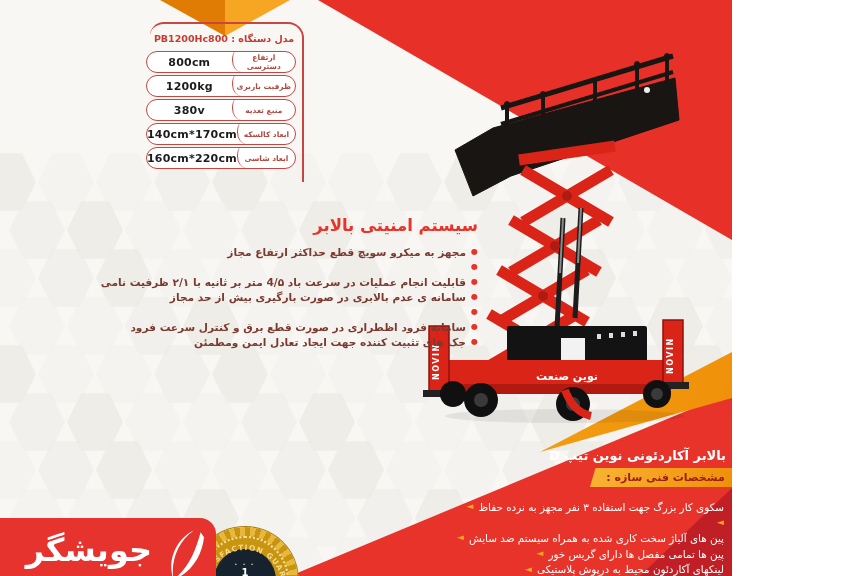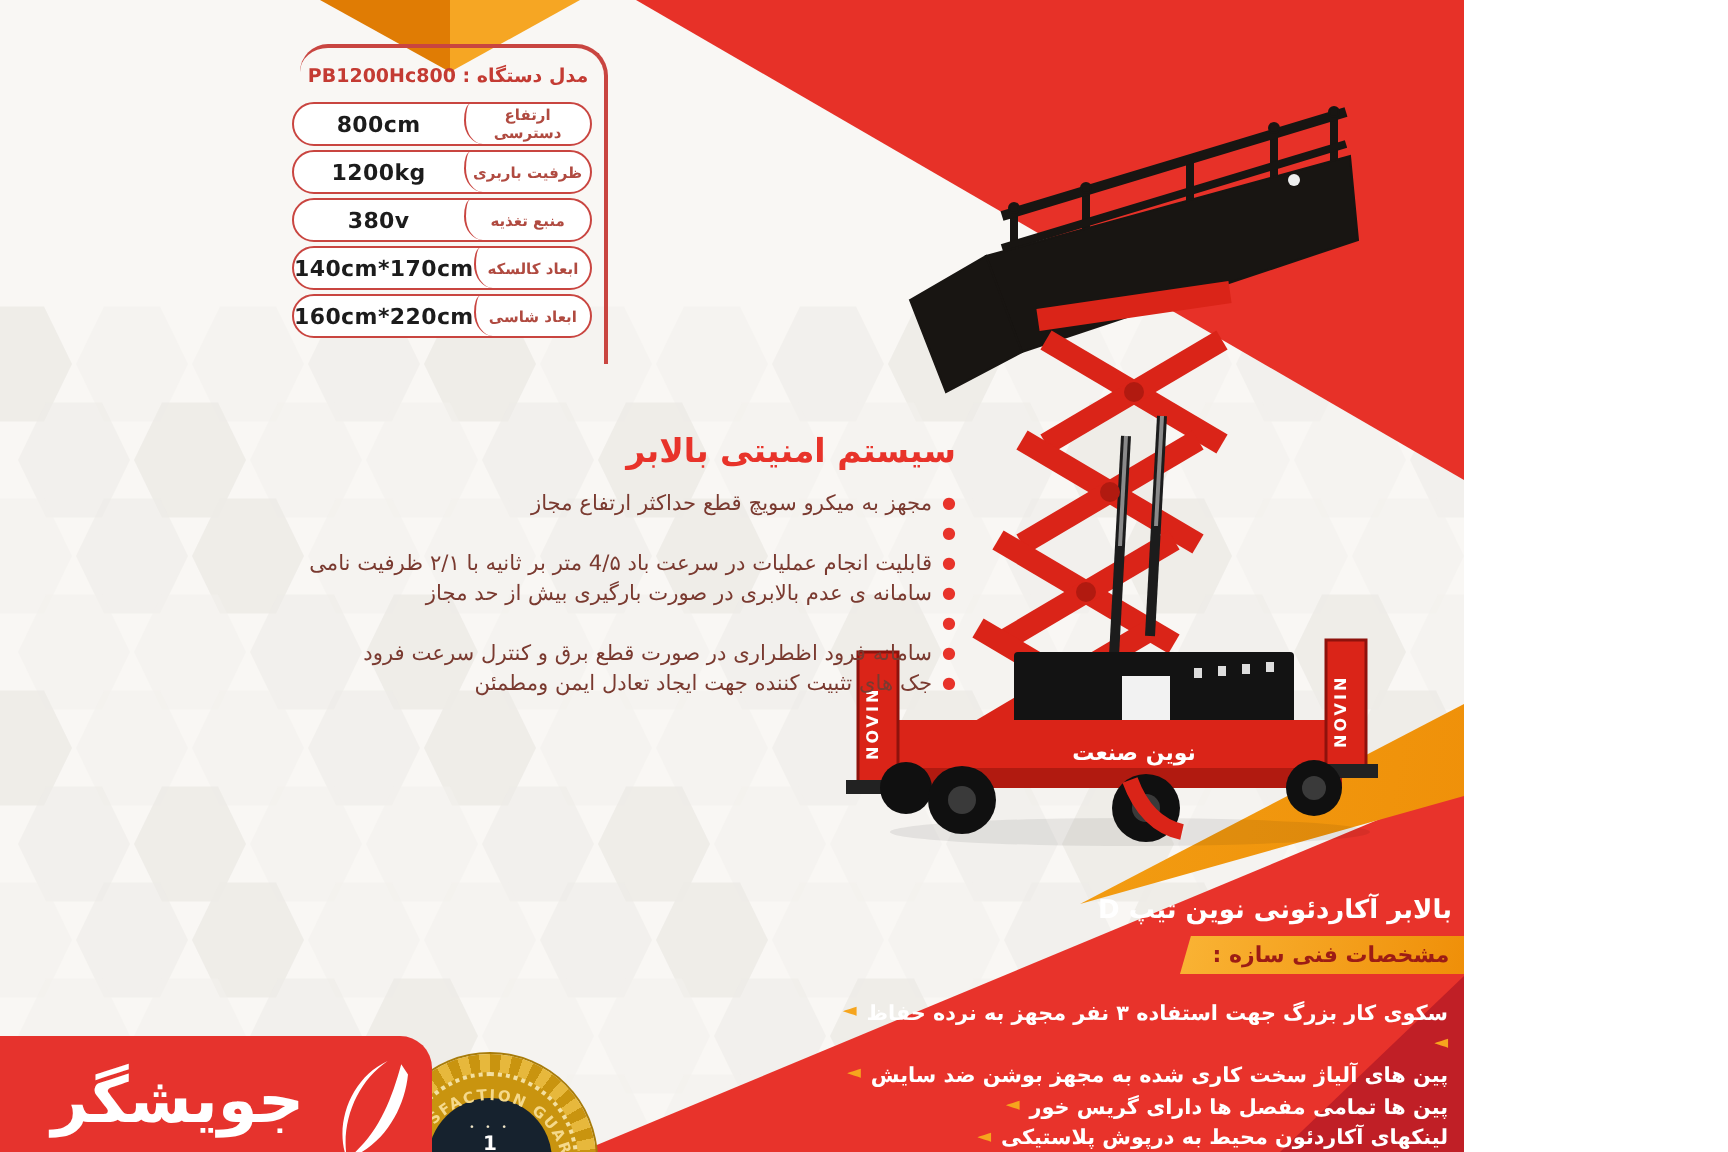--- a/index.html
+++ b/index.html
@@ -41,34 +41,34 @@
               font-size:7.5px;font-weight:bold;color:#b04a40;text-align:center;
               border-left:1.6px solid #c94540;
               border-top-left-radius:5px 14px;border-bottom-left-radius:16px 20px;padding:0 2px;}
 
   
   .safety{position:absolute;right:254px;top:216px;z-index:3;text-align:right;}
   .safety h2{margin:0 0 9px 0;direction:rtl;font-size:16.5px;font-weight:bold;color:#e8332a;white-space:nowrap;}
   .s-line{display:flex;direction:rtl;align-items:center;gap:5px;height:15px;
           justify-content:flex-start;white-space:nowrap;}
   .s-dot{color:#e8332a;font-size:8px;line-height:1;}
-  .s-text{font-size:10.6px;font-weight:normal;color:#7a3a30;}
+  .s-text{font-size:10.6px;font-weight:bold;color:#7a3a30;}
 
   
   .b-title{position:absolute;right:6px;top:448px;z-index:3;direction:rtl;white-space:nowrap;
            color:#ffffff;font-size:13px;font-weight:bold;}
   .b-sub{position:absolute;right:0;top:468px;width:142px;height:19px;z-index:3;
          background:linear-gradient(90deg,#f9b233,#ef8f08);
          transform:skewX(-16deg);transform-origin:bottom right;}
   .b-sub span{display:block;transform:skewX(16deg);direction:rtl;text-align:right;
               padding-right:10px;line-height:19px;font-size:11px;font-weight:bold;color:#9c1c15;white-space:nowrap;}
   .b-items{position:absolute;right:8px;top:499px;z-index:3;}
   .b-line{display:flex;direction:rtl;align-items:center;gap:5px;height:15.6px;
           justify-content:flex-start;white-space:nowrap;}
-  .b-text{font-size:10.4px;font-weight:bold;color:#ffffff;}
+  .b-text{font-size:10.4px;font-weight:normal;color:#ffffff;}
   .b-arrow{color:#f6a51d;font-size:9px;line-height:1;}
 
   
   .lift{position:absolute;left:415px;top:28px;width:300px;height:395px;z-index:2;}
 
   
   .logo-banner{position:absolute;left:0;top:518px;width:216px;height:74px;z-index:5;
                background:#e6332d;border-radius:0 16px 16px 0;
                display:flex;direction:rtl;align-items:center;gap:8px;padding:0 12px;box-sizing:border-box;}
   .logo-text{color:#ffffff;font-size:32px;font-weight:bold;line-height:1;margin-top:-10px;}
@@ -357,21 +357,21 @@
     </div>
     <div class="b-items" id="bottom-items">
         <div class="b-line">
        <span class="b-text">سکوی کار بزرگ جهت استفاده ۳ نفر مجهز به نرده حفاظ</span>
        <span class="b-arrow">◄</span>
      </div>
         <div class="b-line">
        <span class="b-arrow">◄</span>
      </div>
         <div class="b-line">
-       <span class="b-text">پین های آلیاژ سخت کاری شده به مجهز بوشن ضد سایش</span>
+       <span class="b-text">پین های آلیاژ سخت کاری شده به همراه سیستم ضد سایش</span>
        <span class="b-arrow">◄</span>
      </div>
         <div class="b-line">
        <span class="b-text">پین ها تمامی مفصل ها دارای گریس خور</span>
        <span class="b-arrow">◄</span>
      </div>
         <div class="b-line">
        <span class="b-text">لینکهای آکاردئون محیط به درپوش پلاستیکی</span>
        <span class="b-arrow">◄</span>
      </div>

